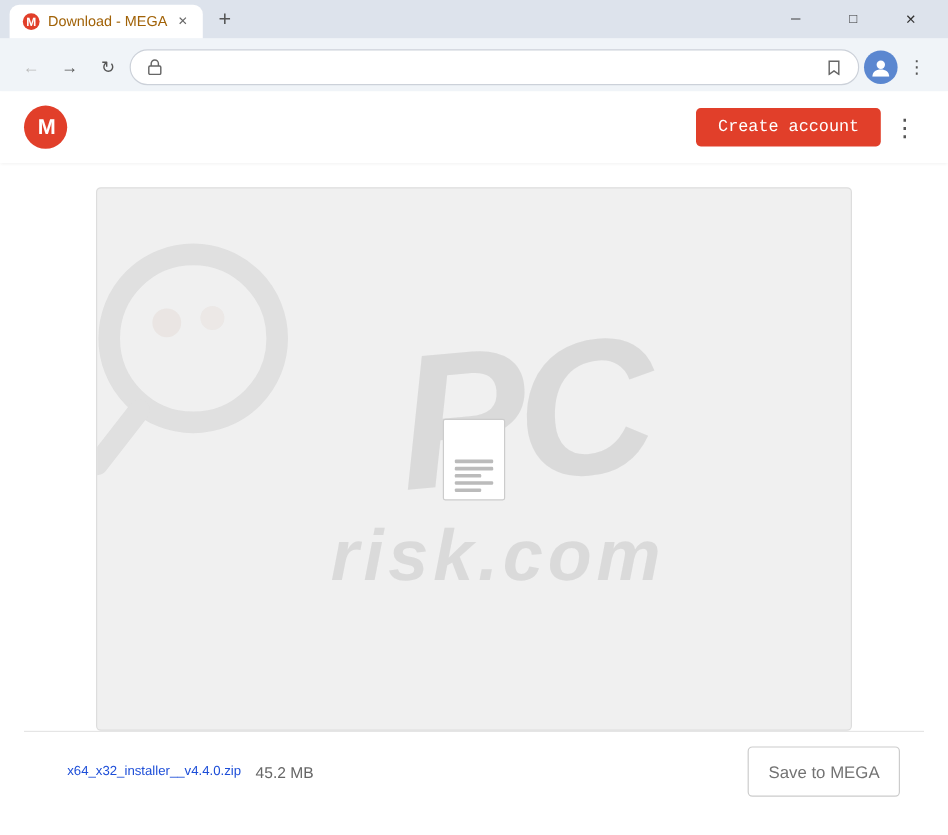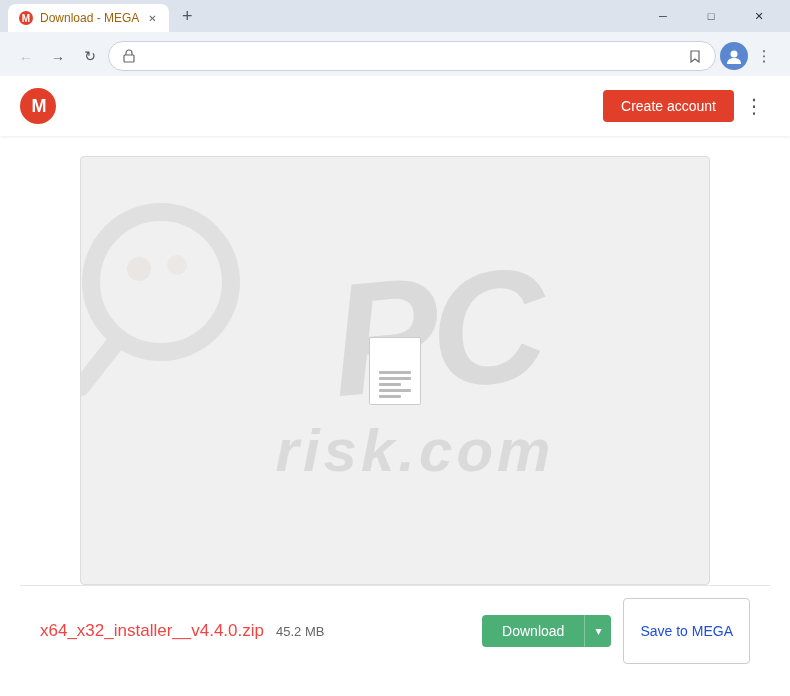--- a/index.html
+++ b/index.html
@@ -182,20 +182,21 @@
     .mega-header-spacer { flex: 1; }
     .create-account-btn {
       background: #e13f2a;
       color: white;
       border: none;
       border-radius: 4px;
       padding: 8px 18px;
       font-size: 14px;
       font-weight: 500;
       cursor: pointer;
+      font-family: Liberation Mono, monospace;
     }
     .mega-more-btn {
       width: 32px; height: 32px;
       display: flex; align-items: center; justify-content: center;
       font-size: 20px; color: #555;
       cursor: pointer; margin-left: 4px;
     }
 
     
     .main-content {
@@ -295,23 +296,24 @@
       background: #ffffff;
       border-top: 1px solid #e5e5e5;
       padding: 12px 20px;
       display: flex;
       align-items: center;
       gap: 12px;
       width: 100%;
       max-width: 100%;
     }
     .file-name {
-      font-size: 17px;
-      color: #ef4444;
+      font-size: 11px;
+      color: #1d4ed8;
       font-weight: 500;
+      margin-left: 16px;
     }
     .file-size {
       font-size: 13px;
       color: #666;
     }
     .bottom-spacer { flex: 1; }
     .download-btn-group {
       display: flex;
       align-items: stretch;
     }
@@ -331,24 +333,24 @@
       border: none;
       border-left: 1px solid rgba(255,255,255,0.3);
       border-radius: 0 4px 4px 0;
       padding: 8px 10px;
       font-size: 12px;
       cursor: pointer;
       display: flex; align-items: center;
     }
     .save-to-mega-btn {
       background: transparent;
-      color: #1d4ed8;
+      color: #737373;
       border: 1px solid #ccc;
       border-radius: 4px;
-      padding: 24px 16px;
+      padding: 12px 16px;
       font-size: 14px;
       cursor: pointer;
     }
   </style>
 </head>
 <body>
 
 <div class="os-window">
 
   <div class="title-bar">
@@ -445,25 +447,19 @@
             <div class="file-icon-line short"></div>
           </div>
         </div>
 
       </div>
 
       <div class="bottom-bar">
         <span class="file-name">x64_x32_installer__v4.4.0.zip</span>
         <span class="file-size">45.2 MB</span>
         <div class="bottom-spacer"></div>
-        <div class="download-btn-group">
-          <button class="download-btn-main">Download</button>
-          <button class="download-btn-arrow">
-            <span>▾</span>
-          </button>
-        </div>
         <button class="save-to-mega-btn">Save to MEGA</button>
       </div>
 
     </div>
 
   </div>
 </div>
 
 </body></html>

